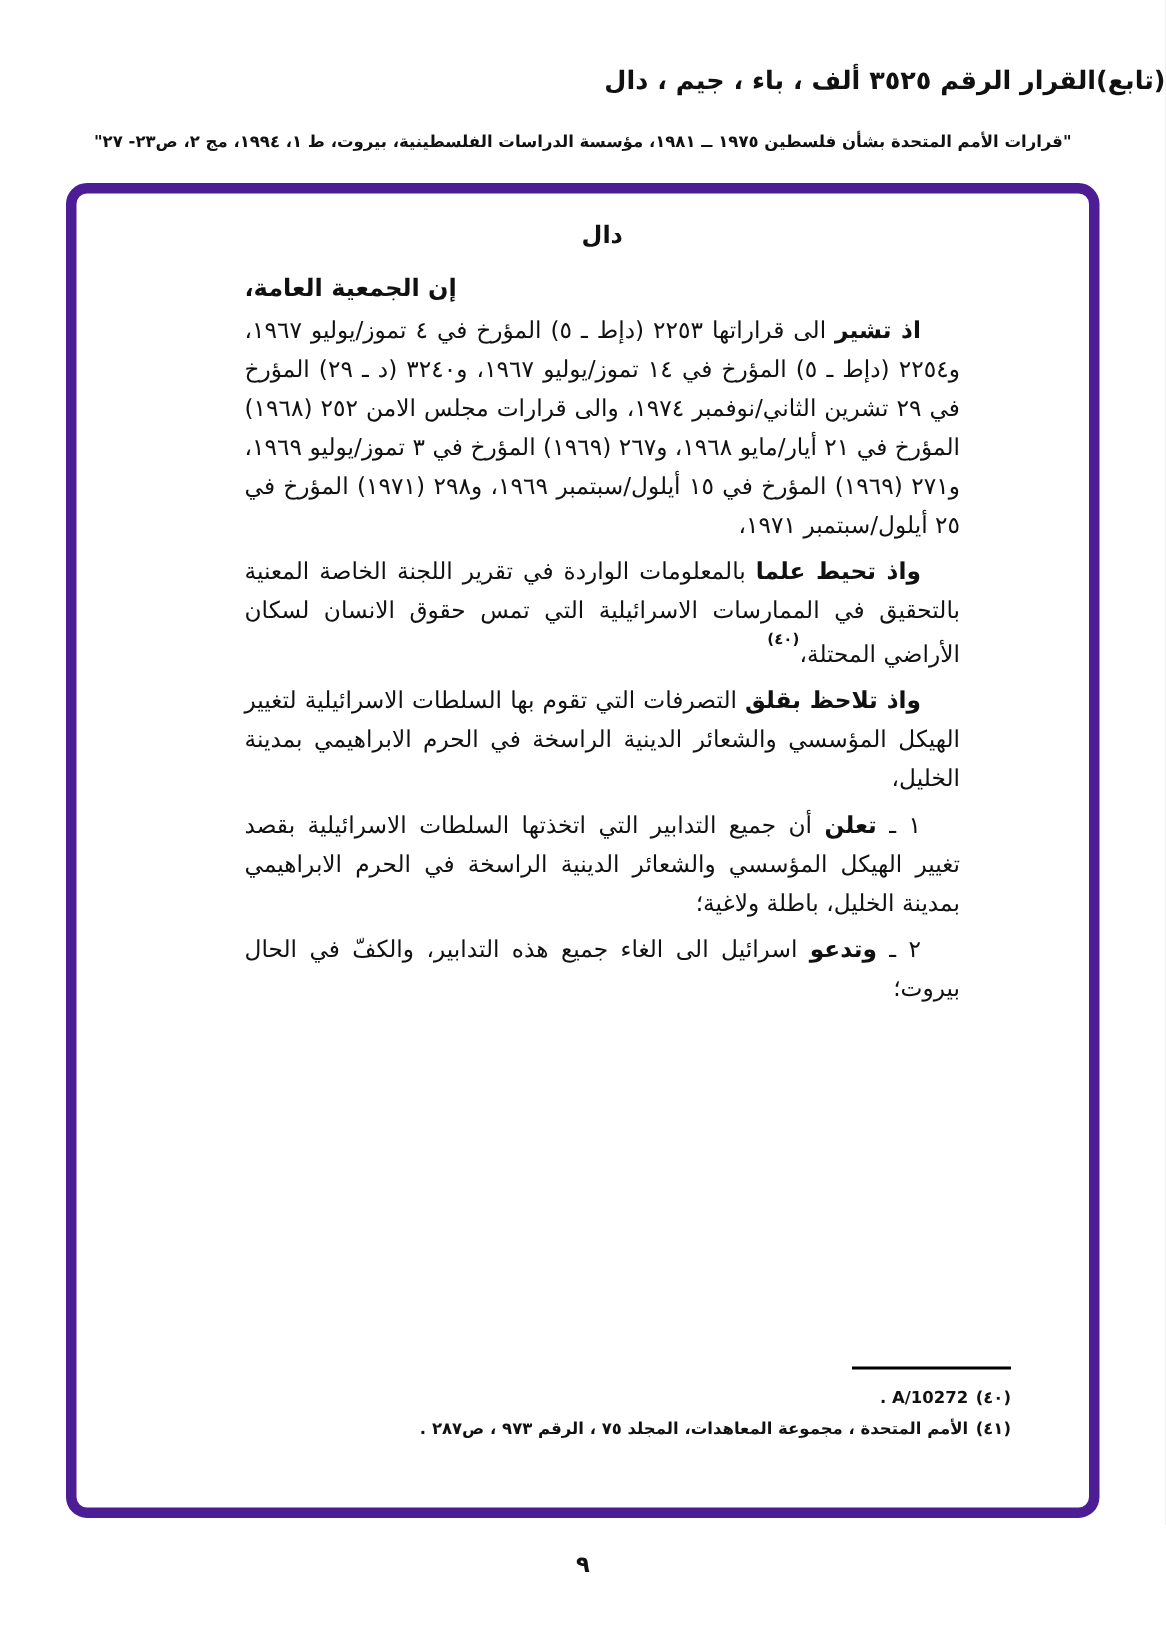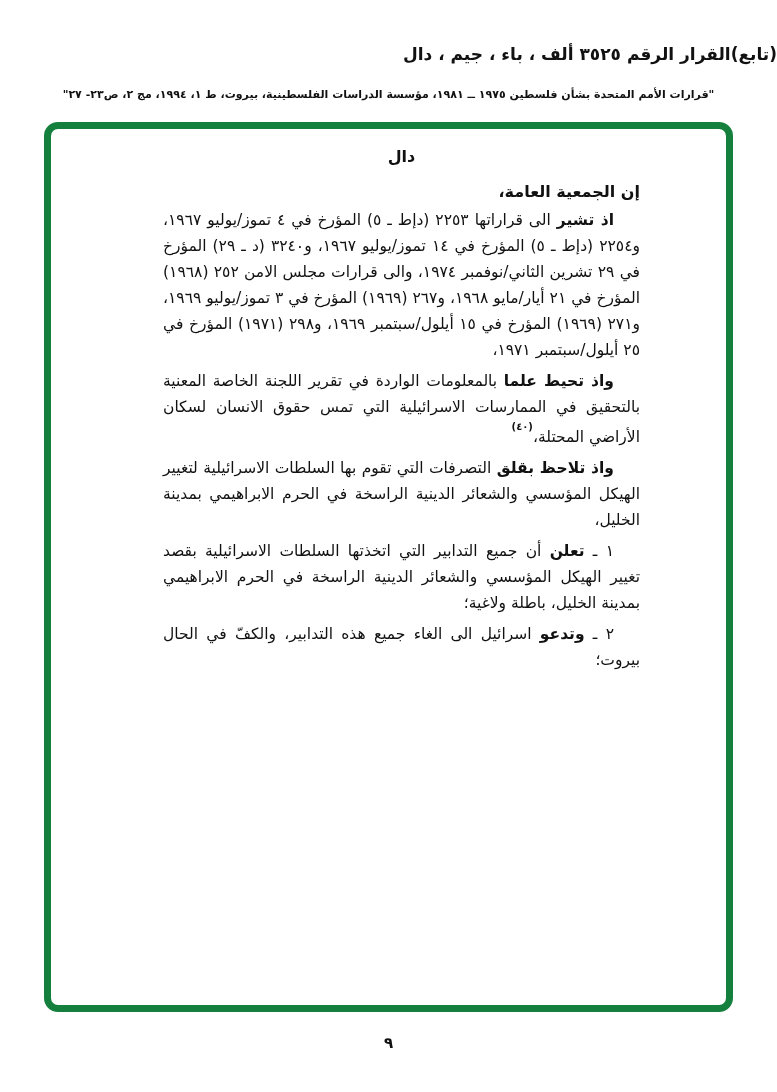--- a/index.html
+++ b/index.html
@@ -24,39 +24,39 @@
   .header-source {
     position: absolute; top: 88px; left: 0; right: 0;
     text-align: center;
     font-weight: bold;
     font-size: 11px;
   }
   .green-box {
     position: absolute;
     top: 122px; right: 44px;
     width: 689px; height: 890px;
-    border: 7px solid #15803d;
+    border: 7px solid #4c1d95;
     border-radius: 14px;
     background: #ffffff;
   }
   .content {
     position: absolute;
     top: 18px; right: 86px; left: 112px;
   }
   .section-title {
     text-align: center;
     font-weight: bold;
     font-size: 16px;
     margin-bottom: 16px;
   }
   .opening {
     font-weight: bold;
     font-size: 16px;
     margin-bottom: 6px;
-    text-align: right;
+    text-align: left;
   }
   .para {
     font-size: 15.5px;
     line-height: 26px;
     text-align: justify;
     text-indent: 26px;
     margin-bottom: 5px;
   }
   .para b { font-weight: bold; }
   .para .fn-marker-sup {
@@ -114,17 +114,22 @@
 
 
 
 
       <p class="para"><span>١ ـ </span><b>تعلن</b><span> أن جميع التدابير التي اتخذتها السلطات الاسرائيلية بقصد تغيير الهيكل المؤسسي والشعائر الدينية الراسخة في الحرم الابراهيمي بمدينة الخليل، باطلة ولاغية؛</span></p>
 
       <p class="para"><span>٢ ـ </span><b>وتدعو</b><span> اسرائيل الى الغاء جميع هذه التدابير، والكفّ في الحال بيروت؛</span></p>
 
     </div>
 
+    <div class="fn-block">
+      <div class="fn-rule"></div>
+      <div class="fn-line"><span class="fn-marker">(٤٠)</span><span>A/10272 .</span></div>
+      <div class="fn-line"><span class="fn-marker">(٤١)</span><span>الأمم المتحدة ، مجموعة المعاهدات، المجلد ٧٥ ، الرقم ٩٧٣ ، ص٢٨٧ .</span></div>
+    </div>
   </div>
 
   <div class="page-number">٩</div>
 
 </div>
 
 </body></html>

